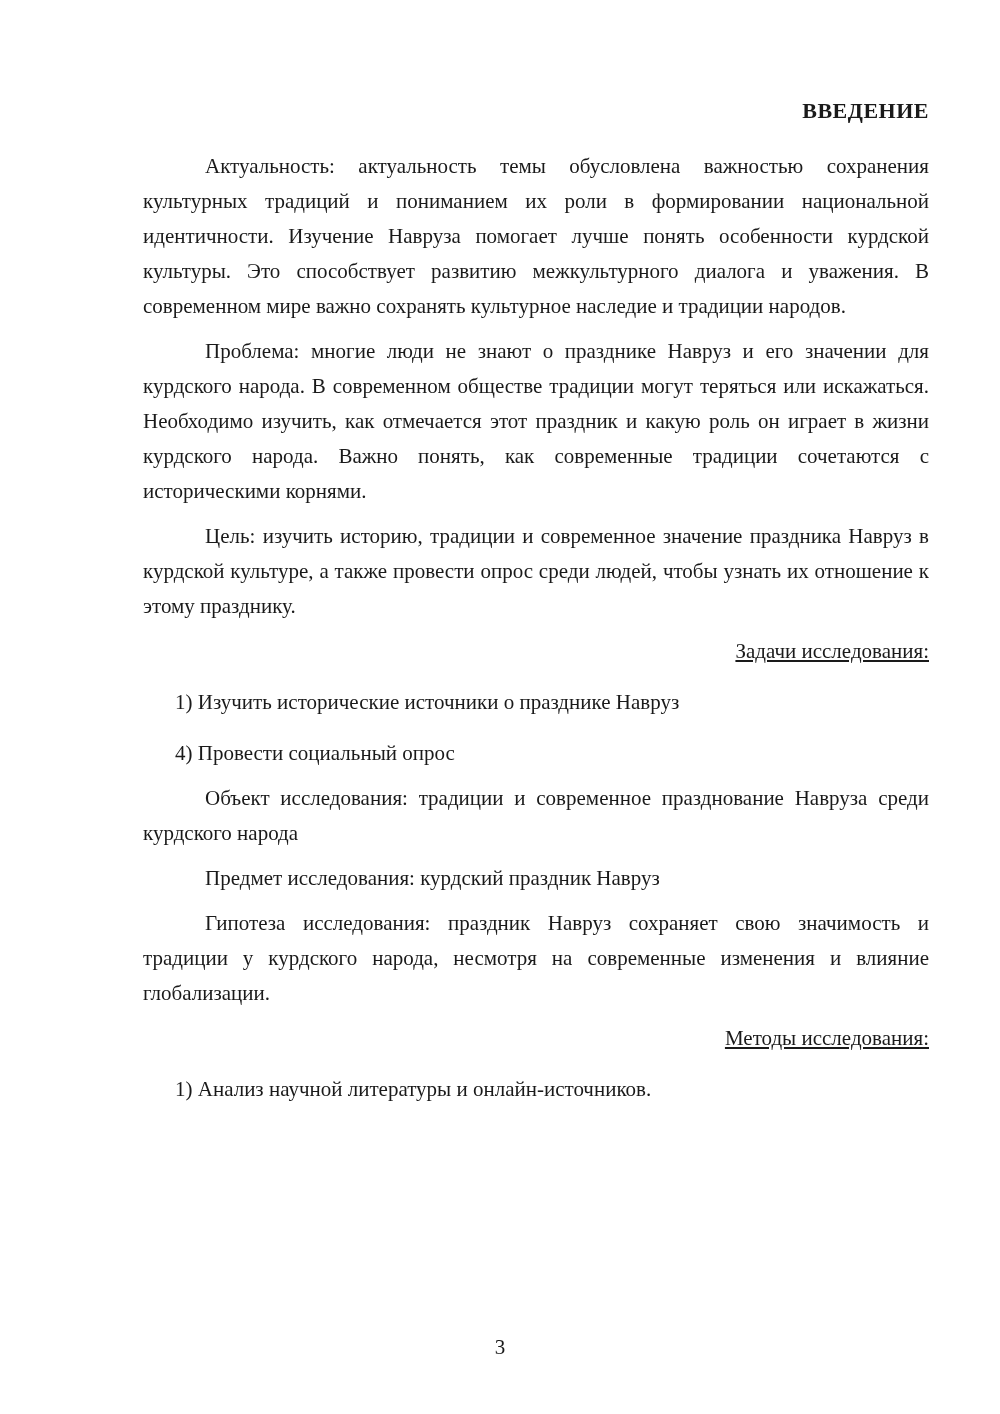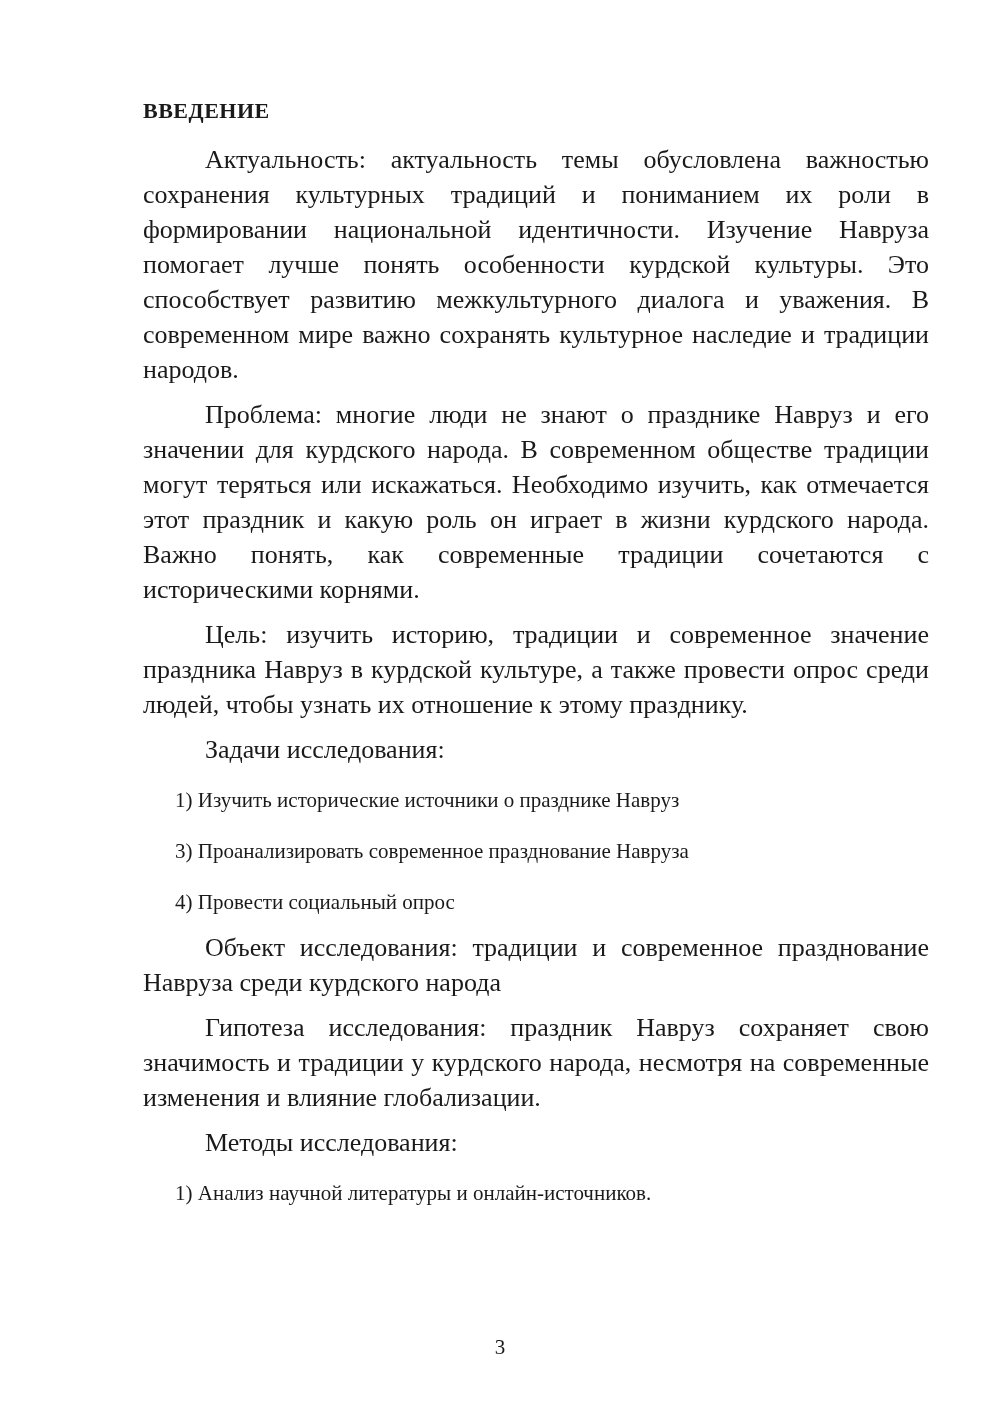--- a/index.html
+++ b/index.html
@@ -13,36 +13,37 @@
     height: 1414px;
     margin: 0 auto;
     background: #ffffff;
     font-family: "Liberation Serif", "DejaVu Serif", serif;
     color: #1a1a1a;
     box-sizing: border-box;
     padding: 93px 71px 0 143px;
     overflow: hidden;
   }
   .doc-title {
-    text-align: left;
+    text-align: right;
     font-weight: bold;
     font-size: 22px;
     line-height: 35px;
-    margin: 0 0 14px 0;
+    margin: 0 0 21px 0;
     letter-spacing: 0.5px;
   }
   .para {
-    font-size: 26px;
+    font-size: 21px;
     line-height: 35px;
     text-align: justify;
     text-indent: 62px;
     margin: 0 0 10px 0;
   }
   .para-left {
-    text-align: left;
+    text-align: right;
+    text-decoration: underline;
   }
   .list-item {
     font-size: 21px;
     line-height: 35px;
     text-align: left;
     margin: 16px 0 10px 32px;
   }
   .page-number {
     position: absolute;
     left: 0;
@@ -63,26 +64,26 @@
   <p class="para">Актуальность: актуальность темы обусловлена важностью сохранения культурных традиций и пониманием их роли в формировании национальной идентичности. Изучение Навруза помогает лучше понять особенности курдской культуры. Это способствует развитию межкультурного диалога и уважения. В современном мире важно сохранять культурное наследие и традиции народов.</p>
 
   <p class="para">Проблема: многие люди не знают о празднике Навруз и его значении для курдского народа. В современном обществе традиции могут теряться или искажаться. Необходимо изучить, как отмечается этот праздник и какую роль он играет в жизни курдского народа. Важно понять, как современные традиции сочетаются с историческими корнями.</p>
 
   <p class="para">Цель: изучить историю, традиции и современное значение праздника Навруз в курдской культуре, а также провести опрос среди людей, чтобы узнать их отношение к этому празднику.</p>
 
   <p class="para para-left">Задачи исследования:</p>
 
   <div>
     <p class="list-item">1) Изучить исторические источники о празднике Навруз</p>
-    <p class="list-item">3) Проанализировать современное празднование Навруза</p>
     <p class="list-item">4) Провести социальный опрос</p>
   </div>
 
   <p class="para">Объект исследования: традиции и современное празднование Навруза среди курдского народа</p>
 
+  <p class="para">Предмет исследования: курдский праздник Навруз</p>
 
   <p class="para">Гипотеза исследования: праздник Навруз сохраняет свою значимость и традиции у курдского народа, несмотря на современные изменения и влияние глобализации.</p>
 
   <p class="para para-left">Методы исследования:</p>
 
   <div>
     <p class="list-item">1) Анализ научной литературы и онлайн-источников.</p>
   </div>
 
   <div class="page-number">3</div>

